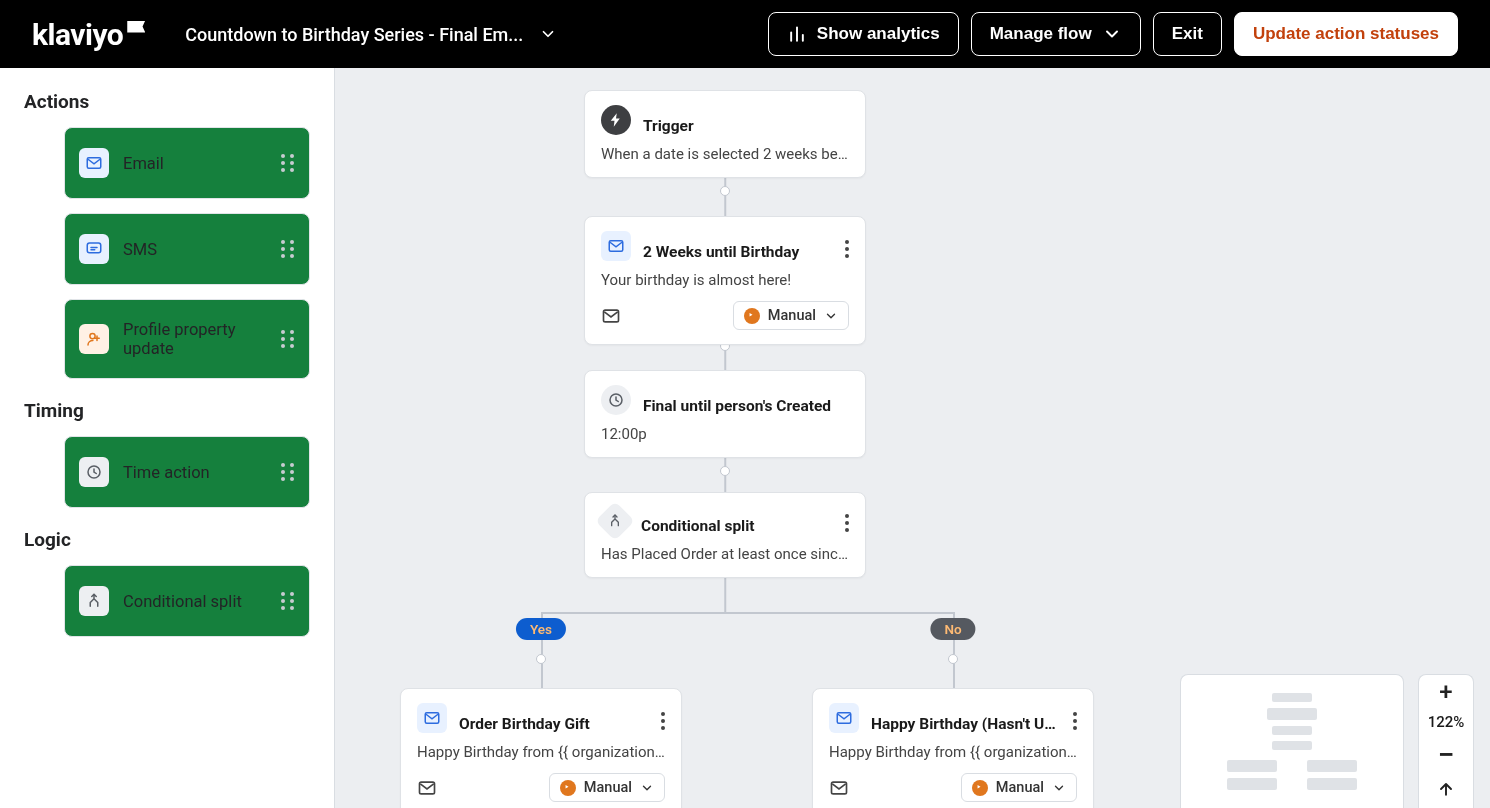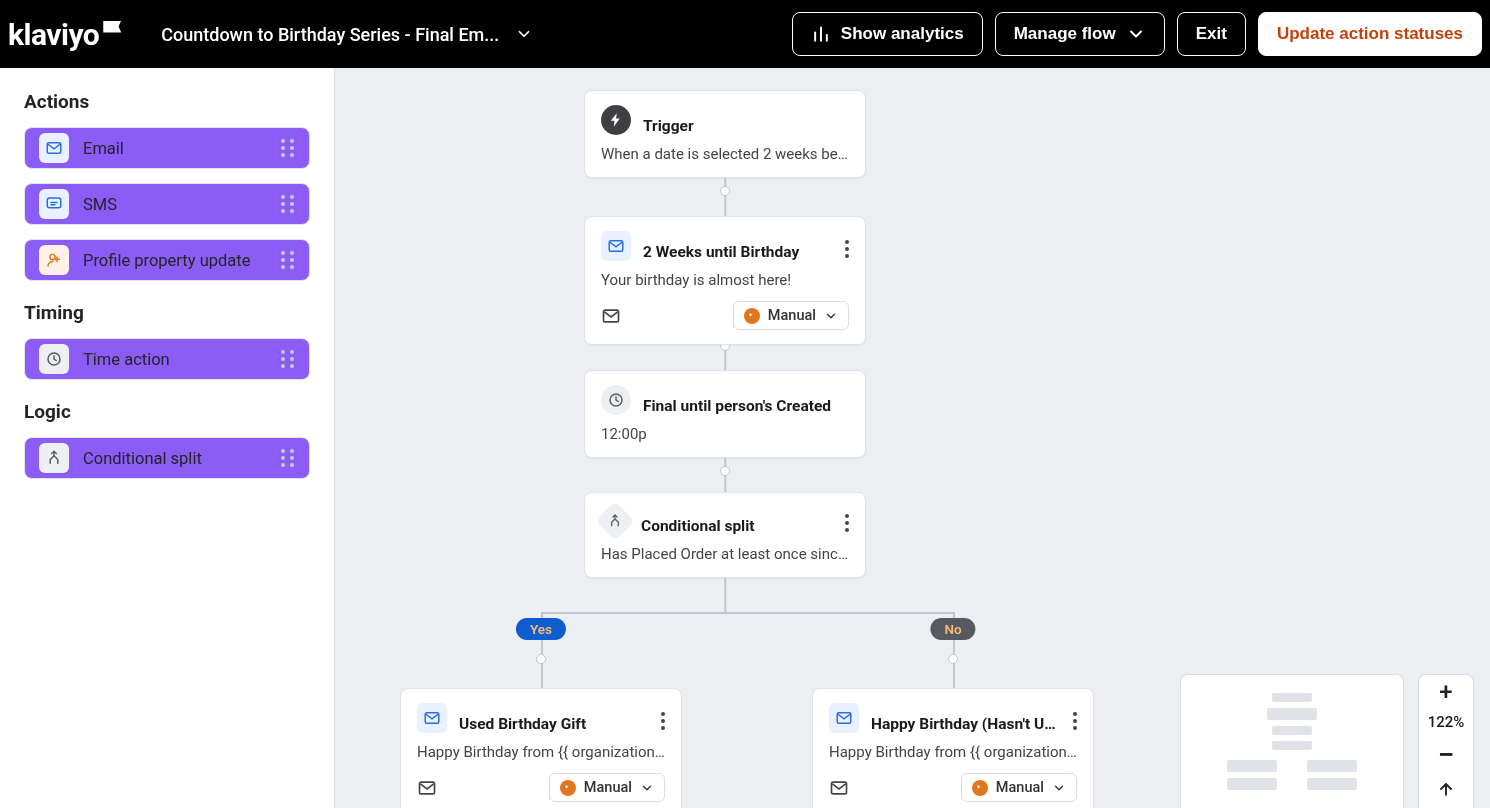--- a/index.html
+++ b/index.html
@@ -12,21 +12,21 @@
     color: #1a1a1a;
   }
 
   
   .header {
     height: 68px;
     background: #000;
     color: #fff;
     display: flex;
     align-items: center;
-    padding: 0 8px;
+    padding: 0 32px;
   }
   .logo {
     font-size: 30px;
     font-weight: 700;
     letter-spacing: -0.5px;
     margin-right: 40px;
     display: flex;
     align-items: flex-start;
   }
   .logo-flag {
@@ -69,27 +69,28 @@
     background: #fff;
     border-right: 1px solid #d9dde2;
     padding: 22px 24px;
     overflow-y: auto;
   }
   .side-heading { font-size: 19px; font-weight: 700; margin: 20px 0 14px; color:#232426;}
   .side-heading:first-child { margin-top: 0; }
   .side-card {
     border: 1px solid #e1e4e8;
     border-radius: 8px;
-    background: #8b5cf6;
-    padding: 5px 14px;
+    background: #15803d;
+    padding: 20px 14px;
     display: flex;
     align-items: center;
     gap: 14px;
     margin-bottom: 14px;
     cursor: grab;
+    margin-left: 40px;
   }
   .side-card .label { font-size: 16.5px; flex: 1; color:#232426;}
   .drag-dots {
     width: 14px;
     display: grid;
     grid-template-columns: 1fr 1fr;
     gap: 3px;
   }
   .drag-dots span { width: 4px; height: 4px; background: #c7cbd1; border-radius: 50%; }
 
@@ -474,21 +475,21 @@
       <div class="node-sub">Has Placed Order at least once since starting this flow</div>
     </div>
 
     <div class="node" style="left:65px; top:620px;">
       <div class="node-head">
         <div class="iconbox ib-blue">
           <svg width="18" height="18" viewBox="0 0 24 24">
               <use href="#ic-mail"></use>
             </svg>
         </div>
-        <div class="title">Used Birthday Gift</div>
+        <div class="title">Order Birthday Gift</div>
         <div class="node-menu">
             <span></span>
             <span></span>
             <span></span>
           </div>
       </div>
       <div class="node-sub">Happy Birthday from {{ organization.name }}!</div>
       <div class="node-footer">
         <svg class="mail-small" viewBox="0 0 24 24">
             <use href="#ic-mail"></use>

